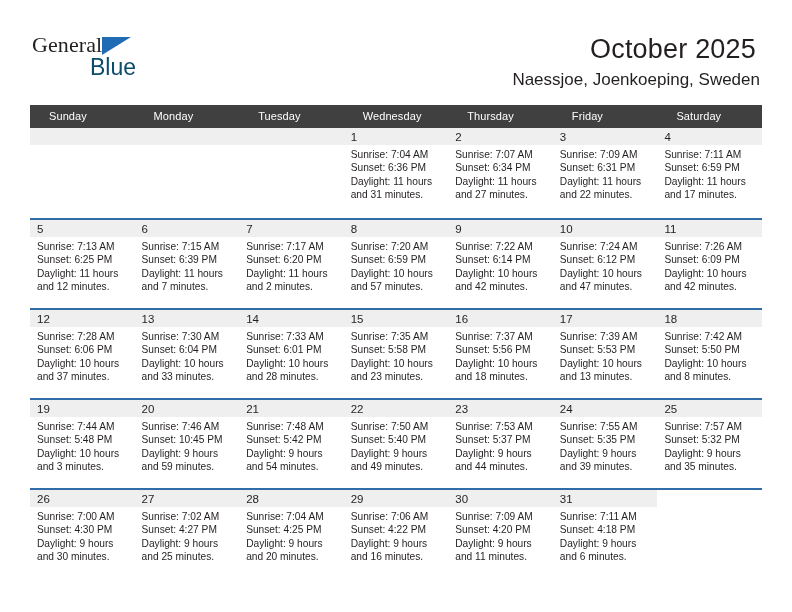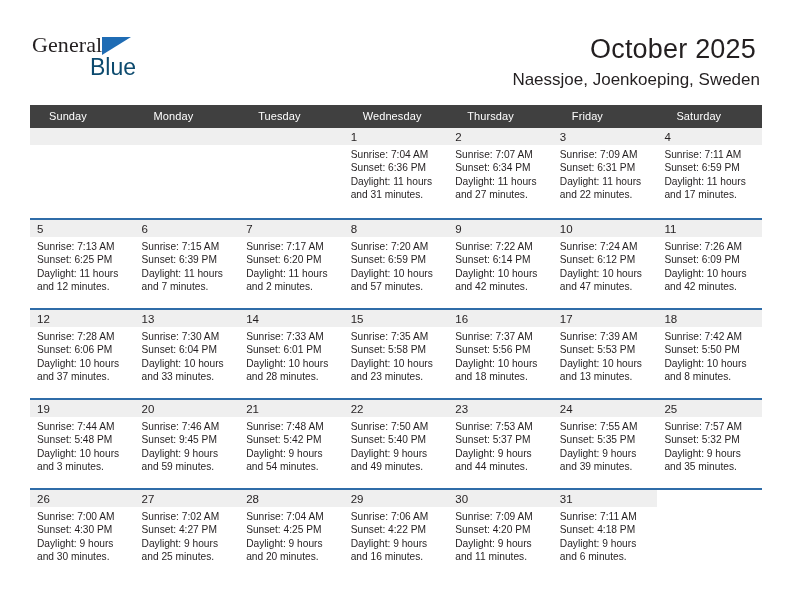--- a/index.html
+++ b/index.html
@@ -392,21 +392,21 @@
               <div>Daylight: 10 hours</div>
               <div>and 3 minutes.</div>
             </div>
           </div>
         </td>
         <td>
           <div class="daycell">
             <div class="daynum-band">20</div>
             <div class="day-info">
               <div>Sunrise: 7:46 AM</div>
-              <div>Sunset: 9:45 PM</div>
+              <div>Sunset: 10:45 PM</div>
               <div>Daylight: 9 hours</div>
               <div>and 59 minutes.</div>
             </div>
           </div>
         </td>
         <td>
           <div class="daycell">
             <div class="daynum-band">21</div>
             <div class="day-info">
               <div>Sunrise: 7:48 AM</div>

